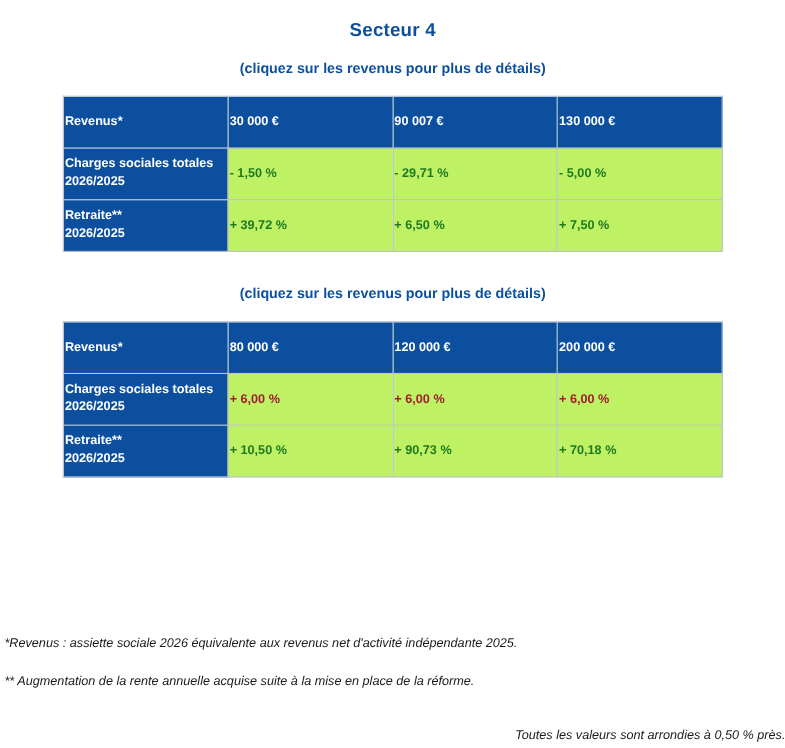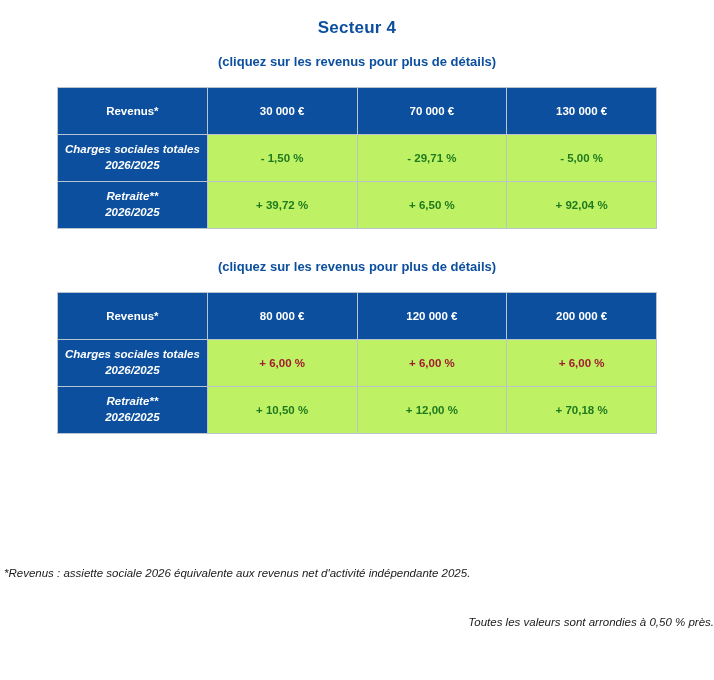--- a/index.html
+++ b/index.html
@@ -43,21 +43,20 @@
   table.sector-table {
     border-collapse: collapse;
     margin: 18px auto 0 auto;
     width: 600px;
     table-layout: fixed;
   }
   table.sector-table td {
     border: 1px solid #b9c4cf;
     height: 44px;
     vertical-align: middle;
-    text-align: center;
     font-size: 11.5px;
   }
   td.head-label,
   td.head-amount {
     background: #0b4f9e;
     color: #ffffff;
     font-weight: bold;
     border: 1px solid #0b4f9e;
     font-size: 12px;
     height: 52px;
@@ -77,28 +76,27 @@
     font-size: 11.5px;
   }
   td.value.pos {
     color: #1f7a1f;
   }
   td.value.warn {
     color: #a01c2e;
   }
   .label-line {
     display: block;
-    font-style: italic;
   }
   .footnotes {
     margin: 0;
     padding: 0 0 0 2px;
     position: absolute;
     left: 0;
-    top: 560px;
+    top: 572px;
     width: 714px;
     box-sizing: border-box;
   }
   .footnote {
     font-style: italic;
     font-size: 11.5px;
     color: #1a1a1a;
     margin: 0;
     padding: 0 0 0 2px;
     line-height: 1.3;
@@ -115,40 +113,40 @@
 
   <div class="section">
     <div class="section-title">Secteur 4</div>
     <div class="section-sub">(cliquez sur les revenus pour plus de détails)</div>
 
     <table class="sector-table">
       <tbody>
         <tr>
           <td class="head-label">Revenus*</td>
           <td class="head-amount">30 000 €</td>
-          <td class="head-amount">70 000 €</td>
+          <td class="head-amount">90 007 €</td>
           <td class="head-amount">130 000 €</td>
         </tr>
         <tr>
           <td class="row-label">
             <span class="label-line">Charges sociales totales</span>
             <span class="label-line">2026/2025</span>
           </td>
           <td class="value pos">- 1,50 %</td>
           <td class="value pos">- 29,71 %</td>
           <td class="value pos">- 5,00 %</td>
         </tr>
         <tr>
           <td class="row-label">
             <span class="label-line">Retraite**</span>
             <span class="label-line">2026/2025</span>
           </td>
           <td class="value pos">+ 39,72 %</td>
           <td class="value pos">+ 6,50 %</td>
-          <td class="value pos">+ 92,04 %</td>
+          <td class="value pos">+ 7,50 %</td>
         </tr>
       </tbody>
     </table>
   </div>
 
   <div class="spacer-sections"></div>
 
   <div class="section">
     <div class="section-sub">(cliquez sur les revenus pour plus de détails)</div>
 
@@ -168,25 +166,26 @@
           <td class="value warn">+ 6,00 %</td>
           <td class="value warn">+ 6,00 %</td>
           <td class="value warn">+ 6,00 %</td>
         </tr>
         <tr>
           <td class="row-label">
             <span class="label-line">Retraite**</span>
             <span class="label-line">2026/2025</span>
           </td>
           <td class="value pos">+ 10,50 %</td>
-          <td class="value pos">+ 12,00 %</td>
+          <td class="value pos">+ 90,73 %</td>
           <td class="value pos">+ 70,18 %</td>
         </tr>
       </tbody>
     </table>
   </div>
 
   <div class="footnotes">
     <p class="footnote fn1">*Revenus : assiette sociale 2026 équivalente aux revenus net d'activité indépendante 2025.</p>
+    <p class="footnote fn2">** Augmentation de la rente annuelle acquise suite à la mise en place de la réforme.</p>
     <p class="footnote fn3">Toutes les valeurs sont arrondies à 0,50 % près.</p>
   </div>
 
 </div>
 
 </body></html>

